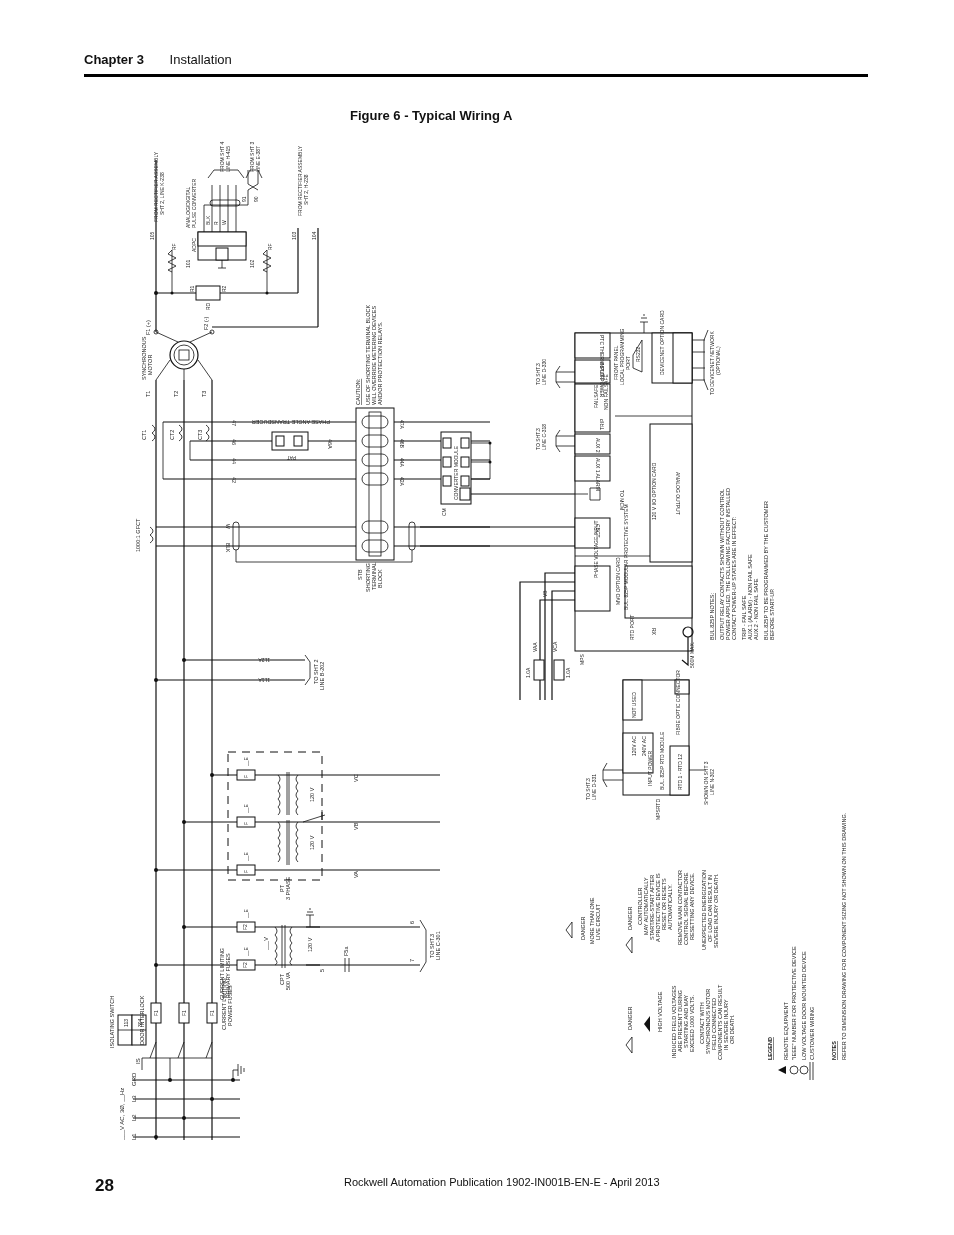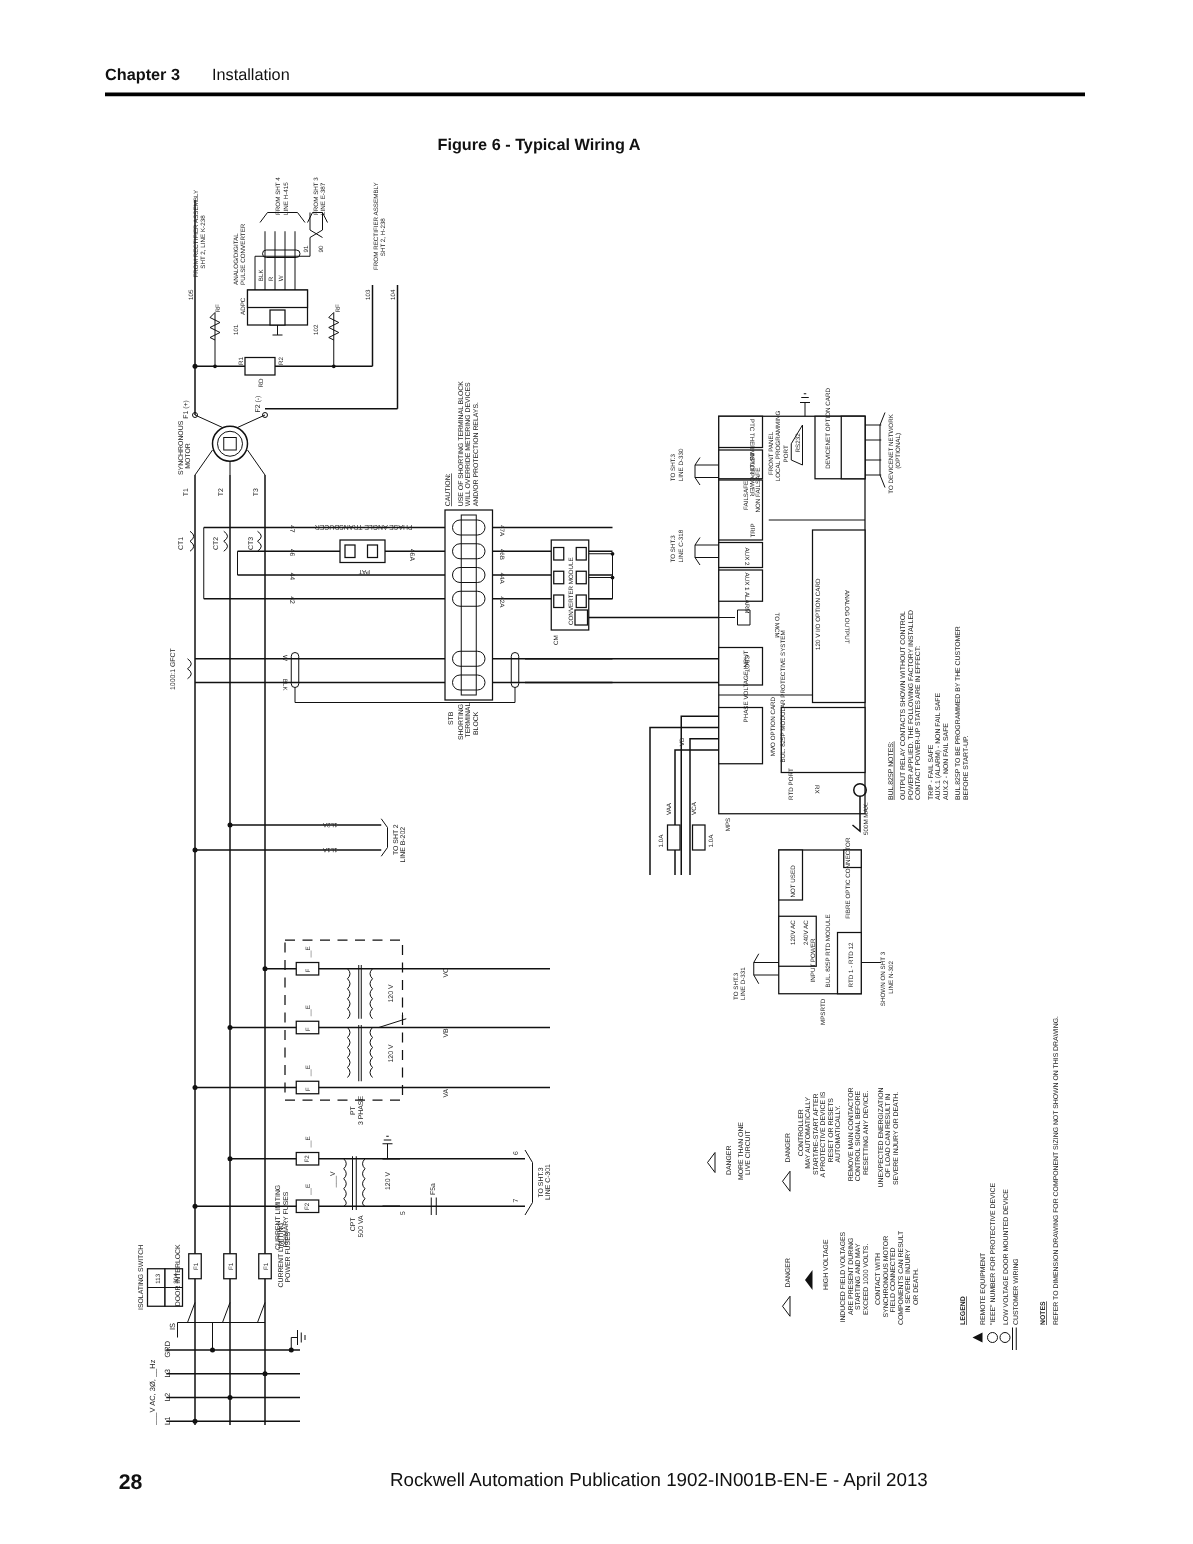--- a/index.html
+++ b/index.html
@@ -3,21 +3,21 @@
 <meta charset="utf-8">
 <style>
   html, body { margin: 0; padding: 0; background: #fff; }
   body { width: 954px; height: 1235px; position: relative; overflow: hidden; font-family: "Liberation Sans", sans-serif; color: #111; }
   .hdr { position: absolute; left: 84px; top: 52px; font-size: 13px; }
   .hdr .chap { font-weight: bold; font-family: Liberation Sans, sans-serif; }
   .hdr .sect { margin-left: 22px; }
   .rule { position: absolute; left: 84px; top: 74px; width: 784px; height: 3px; background: #000; }
   .fig-title { position: absolute; left: 350px; top: 108px; font-size: 13px; font-weight: bold; }
   .footer-page { position: absolute; left: 84px; top: 1176px; font-size: 17px; font-weight: bold; margin-left: 11px; }
-  .footer-pub { position: absolute; left: 312px; top: 1176px; font-size: 15px; }
+  .footer-pub { position: absolute; left: 344px; top: 1176px; font-size: 11px; }
   svg#diagram { position: absolute; left: 0; top: 0; }
   svg text { font-family: "Liberation Sans", sans-serif; fill: #222; }
   .ln { stroke: #111; stroke-width: 1.2; fill: none; }
   .thin { stroke: #111; stroke-width: 0.8; fill: none; }
   .dash { stroke: #111; stroke-width: 1; fill: none; stroke-dasharray: 8 6; }
   .box { stroke: #111; stroke-width: 1; fill: #fff; }
   .dot { fill: #111; }
 </style>
 </head>
 <body>

